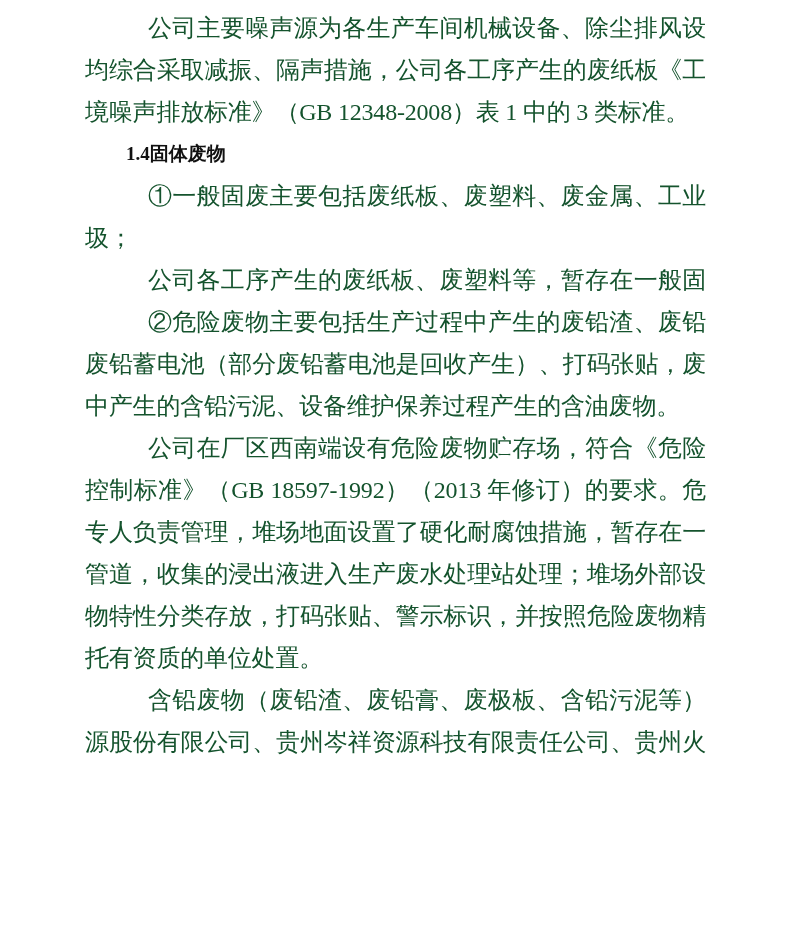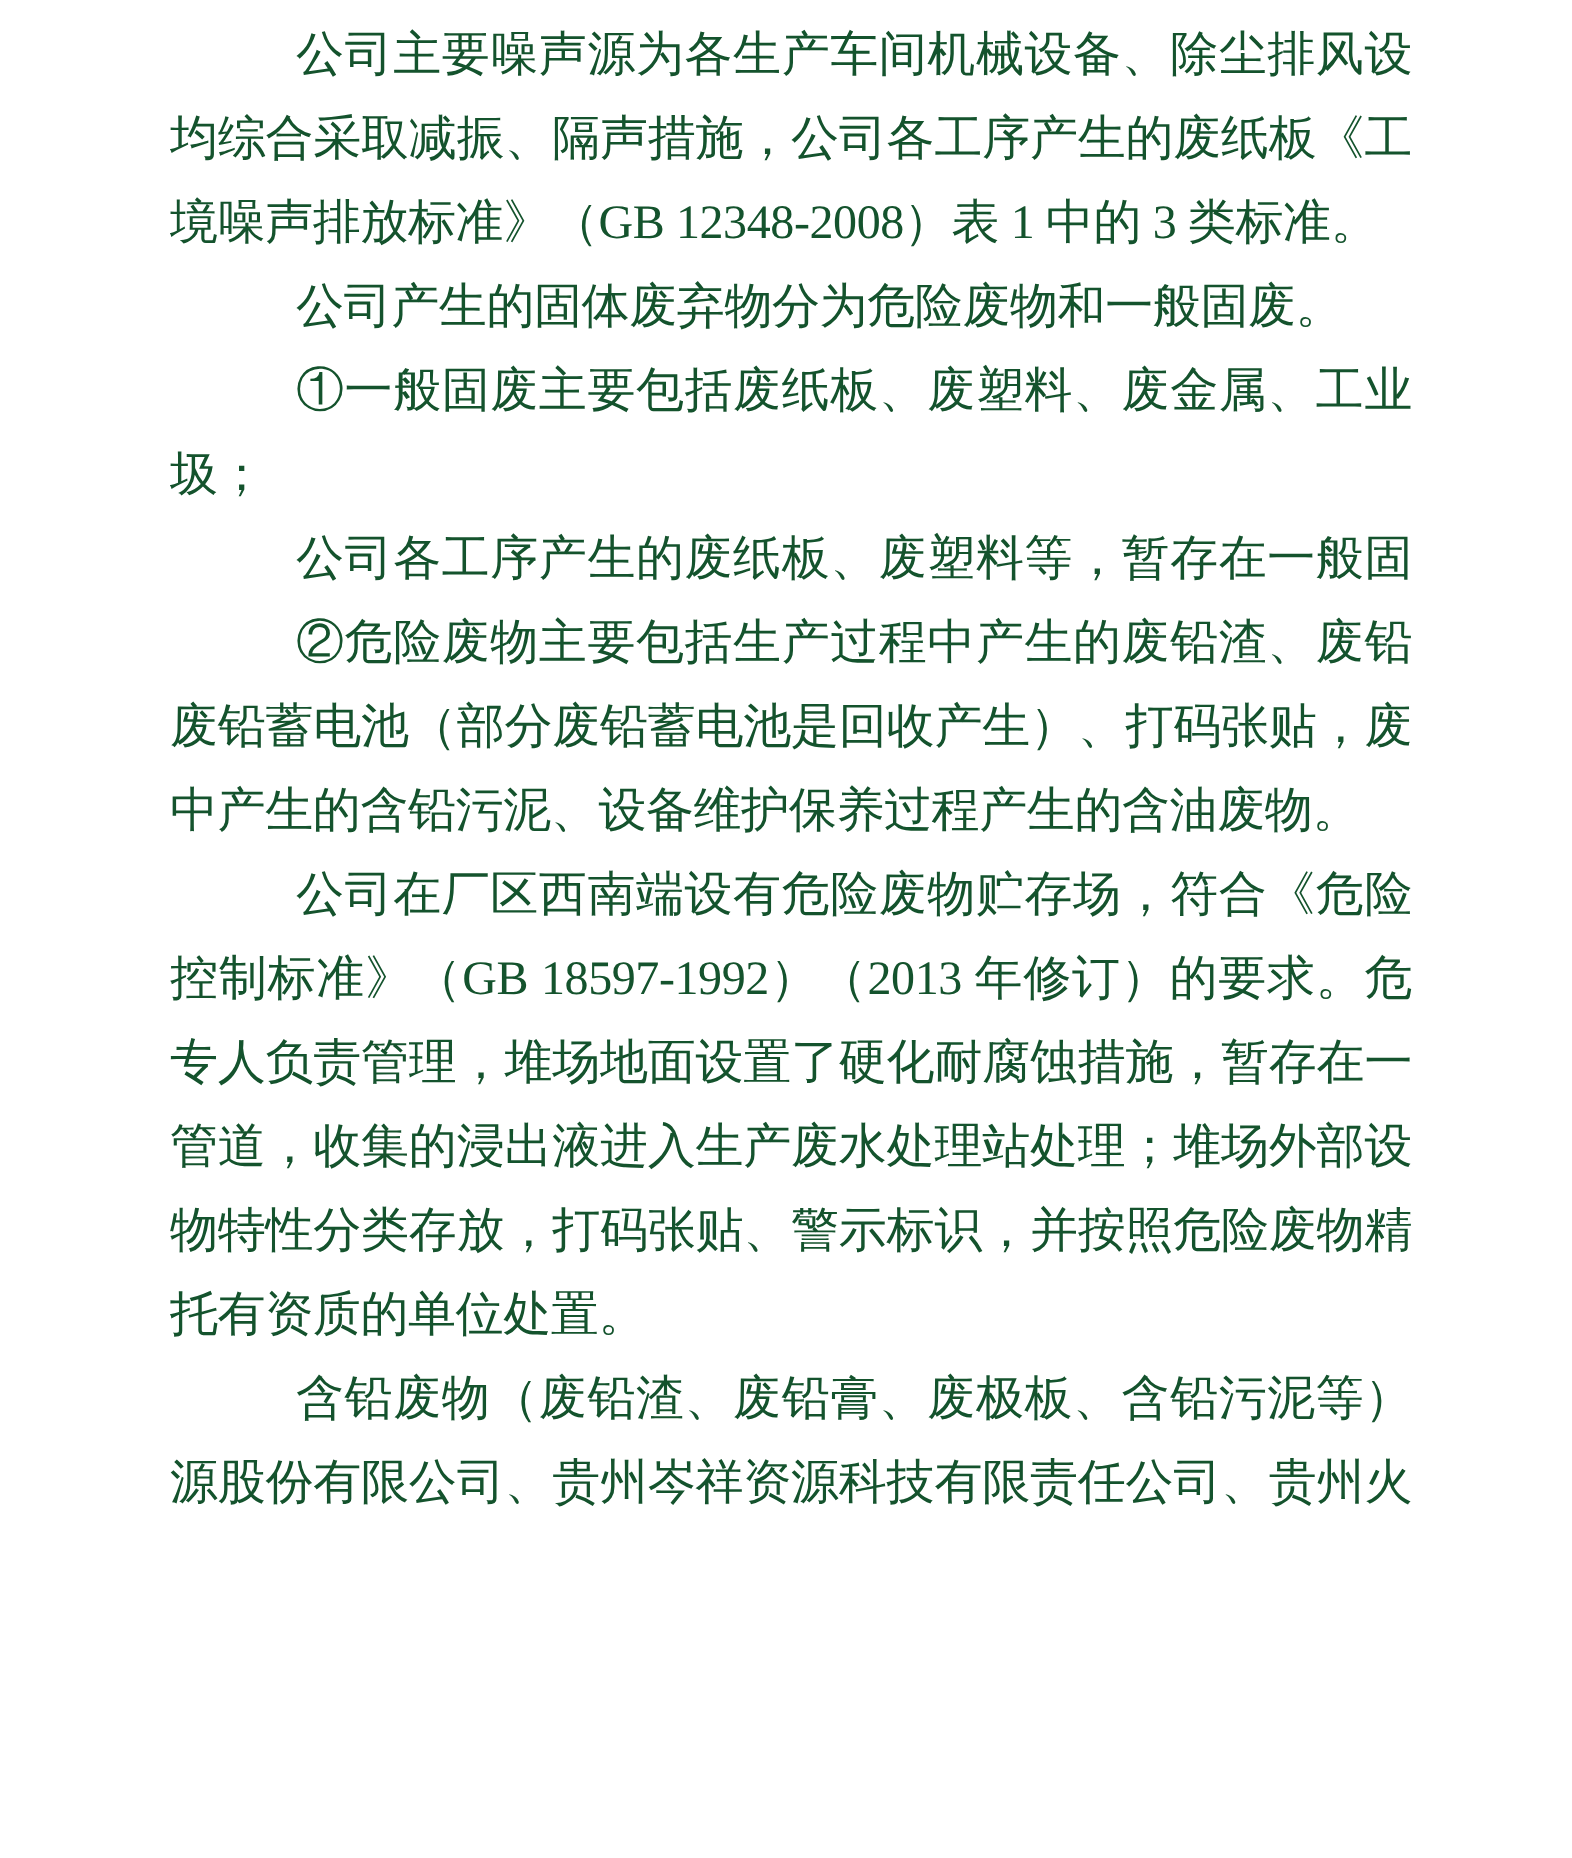--- a/index.html
+++ b/index.html
@@ -45,23 +45,21 @@
 </style>
 </head>
 <body>
 
 <div class="page">
     <div class="paragraph">
       <div class="tline indent">公司主要噪声源为各生产车间机械设备、除尘排风设施等配套风机，</div>
       <div class="tline">均综合采取减振、隔声措施，公司各工序产生的废纸板《工业企业厂界环</div>
       <div class="tline endline">境噪声排放标准》（GB 12348-2008）表 1 中的 3 类标准。</div>
     </div>
-    <div class="paragraph">
-      <div class="tline indent endline">公司产生的固体废弃物分为危险废物和一般固废。</div>
-    </div>
+    <div class="heading">1.4固体废物</div>
     <div class="paragraph">
       <div class="tline indent">①一般固废主要包括废纸板、废塑料、废金属、工业垃圾、生活垃</div>
       <div class="tline endline">圾；</div>
     </div>
     <div class="paragraph">
       <div class="tline indent">公司各工序产生的废纸板、废塑料等，暂存在一般固体废物间，定</div>
     </div>
     <div class="paragraph">
       <div class="tline indent">②危险废物主要包括生产过程中产生的废铅渣、废铅膏、废极板、</div>
       <div class="tline">废铅蓄电池（部分废铅蓄电池是回收产生）、打码张贴，废水处理过程</div>

